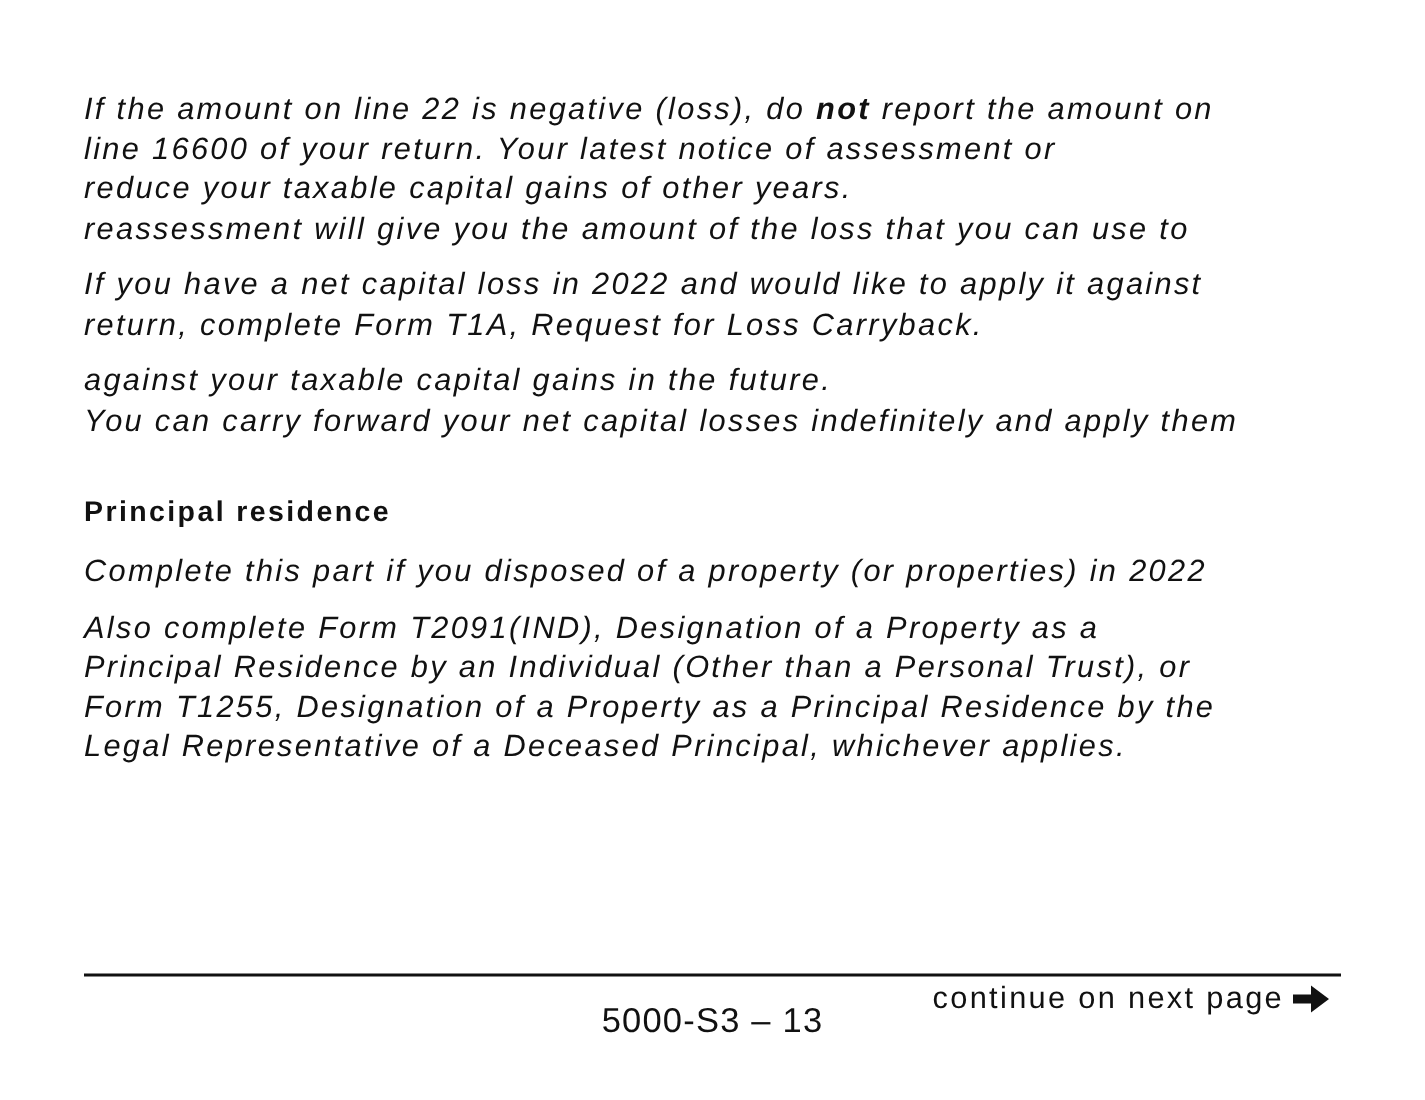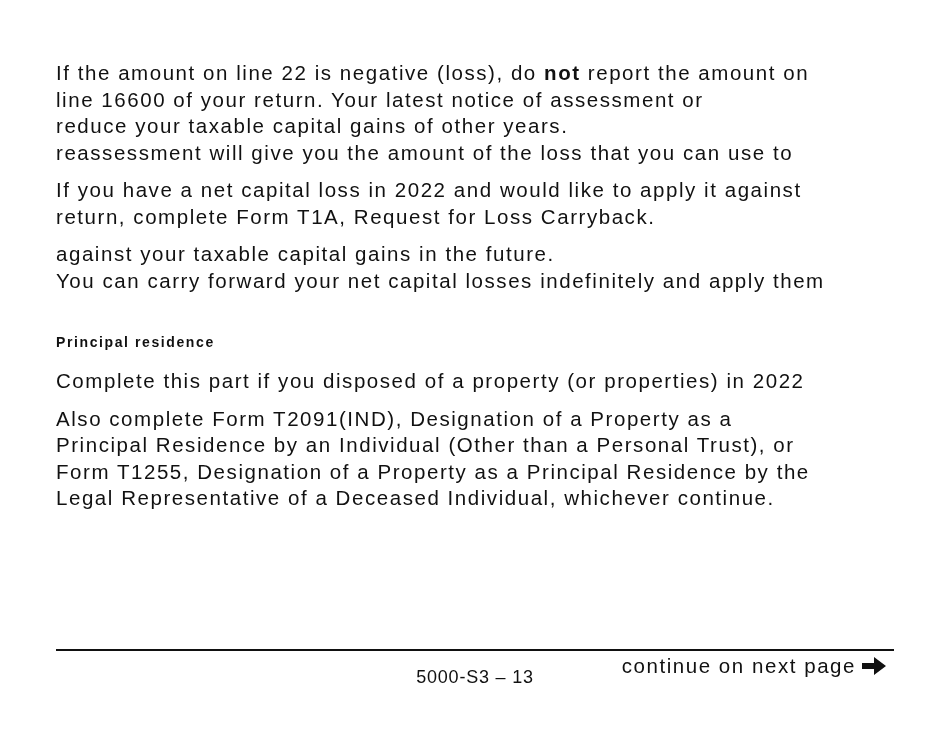--- a/index.html
+++ b/index.html
@@ -21,25 +21,25 @@
     top: 60px;
     width: 850px;
   }
   p.para {
     margin: 0 0 11px 0;
     font-size: 20.5px;
     line-height: 26.5px;
     letter-spacing: 1.55px;
     white-space: nowrap;
   }
-  .line { display: block; }
+  .line { display: block; font-style: italic; }
   b { font-weight: bold; }
   h2.heading {
     margin: 34px 0 12px 0;
-    font-size: 14px;
+    font-size: 19px;
     font-weight: bold;
     letter-spacing: 1.6px;
     line-height: 28px;
   }
   .continue {
     position: absolute;
     right: 62px;
     top: 610px;
     font-size: 20.5px;
     letter-spacing: 1.55px;
@@ -60,21 +60,21 @@
     width: 838px;
     height: 2px;
     background: #111111;
   }
   .footer {
     position: absolute;
     left: 0;
     width: 950px;
     top: 667px;
     text-align: center;
-    font-size: 18px;
+    font-size: 23px;
     letter-spacing: 0.8px;
   }
 </style>
 </head>
 <body>
 
 <div class="content">
   <p class="para">
     <span class="line"><span>If the amount on line 22 is negative (loss), do </span><b>not</b><span> report the amount on</span></span>
     <span class="line">line 16600 of your return. Your latest notice of assessment or</span>
@@ -95,21 +95,21 @@
   <h2 class="heading">Principal residence</h2>
 
   <p class="para">
     <span class="line">Complete this part if you disposed of a property (or properties) in 2022</span>
   </p>
 
   <p class="para">
     <span class="line">Also complete Form T2091(IND), Designation of a Property as a</span>
     <span class="line">Principal Residence by an Individual (Other than a Personal Trust), or</span>
     <span class="line">Form T1255, Designation of a Property as a Principal Residence by the</span>
-    <span class="line">Legal Representative of a Deceased Individual, whichever continue.</span>
+    <span class="line">Legal Representative of a Deceased Principal, whichever applies.</span>
   </p>
 </div>
 
 <div class="continue">
   <span>continue on next page</span>
   <span class="arrow">
     <svg width="28" height="22" viewBox="0 0 28 22">
       <path d="M2 8 H14 V2 L26 11 L14 20 V14 H2 Z" fill="#111111"></path>
     </svg>
   </span>

